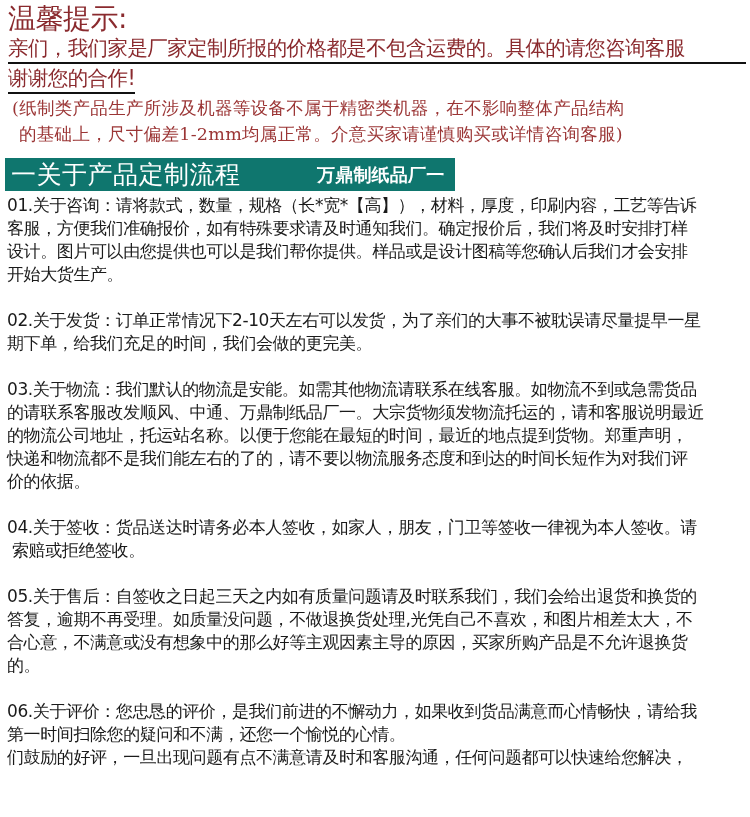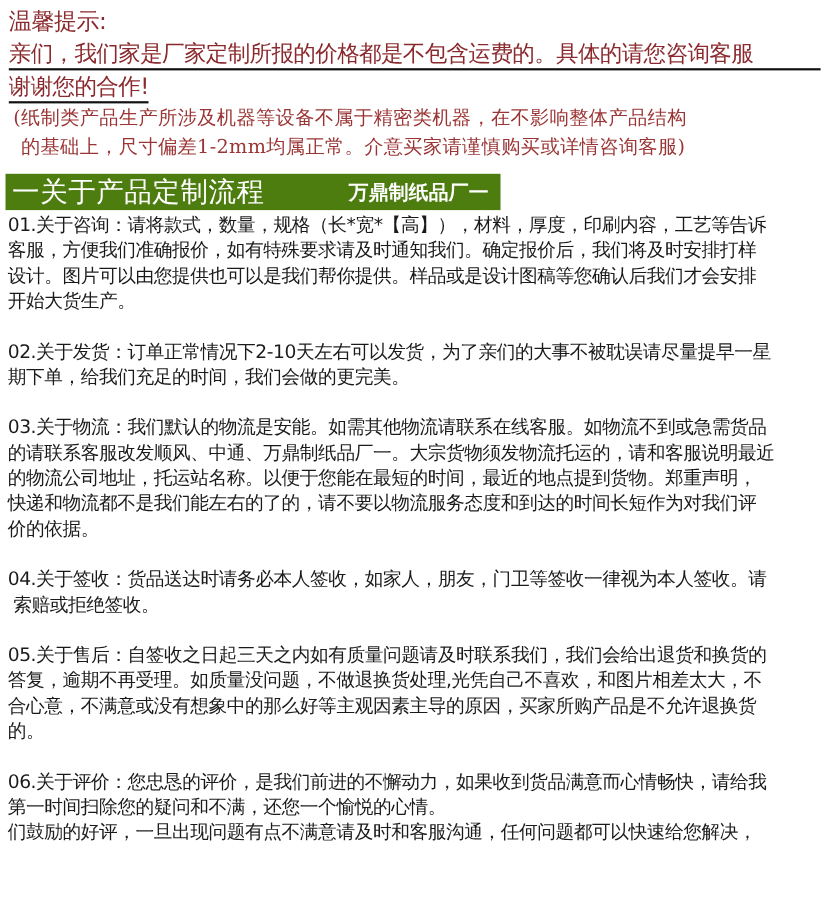--- a/index.html
+++ b/index.html
@@ -15,21 +15,21 @@
       font-family: "DejaVu Sans", "Liberation Sans", sans-serif;
     }
     .notice {
       position: absolute;
       left: 8px;
       top: 6px;
       width: 740px;
       color: #8a2a2e;
     }
     .notice-title {
-      font-size: 21px;
+      font-size: 28px;
       line-height: 26px;
       height: 28px;
       color: #8a2a2e;
       letter-spacing: -0.5px;
     }
     .notice-line {
       font-size: 20.5px;
       line-height: 28px;
       color: #8a2a2e;
       white-space: nowrap;
@@ -63,21 +63,21 @@
     }
     .disclaimer .d2 {
       padding-left: 7px;
     }
     .section-bar {
       position: absolute;
       left: 5px;
       top: 158px;
       width: 450px;
       height: 33px;
-      background: #4d7c0f;
+      background: #0f766e;
       color: #ffffff;
       display: flex;
       align-items: center;
       box-sizing: border-box;
     }
     .section-bar .bar-title {
       font-size: 25px;
       padding-left: 6px;
       letter-spacing: 0.5px;
       white-space: nowrap;

